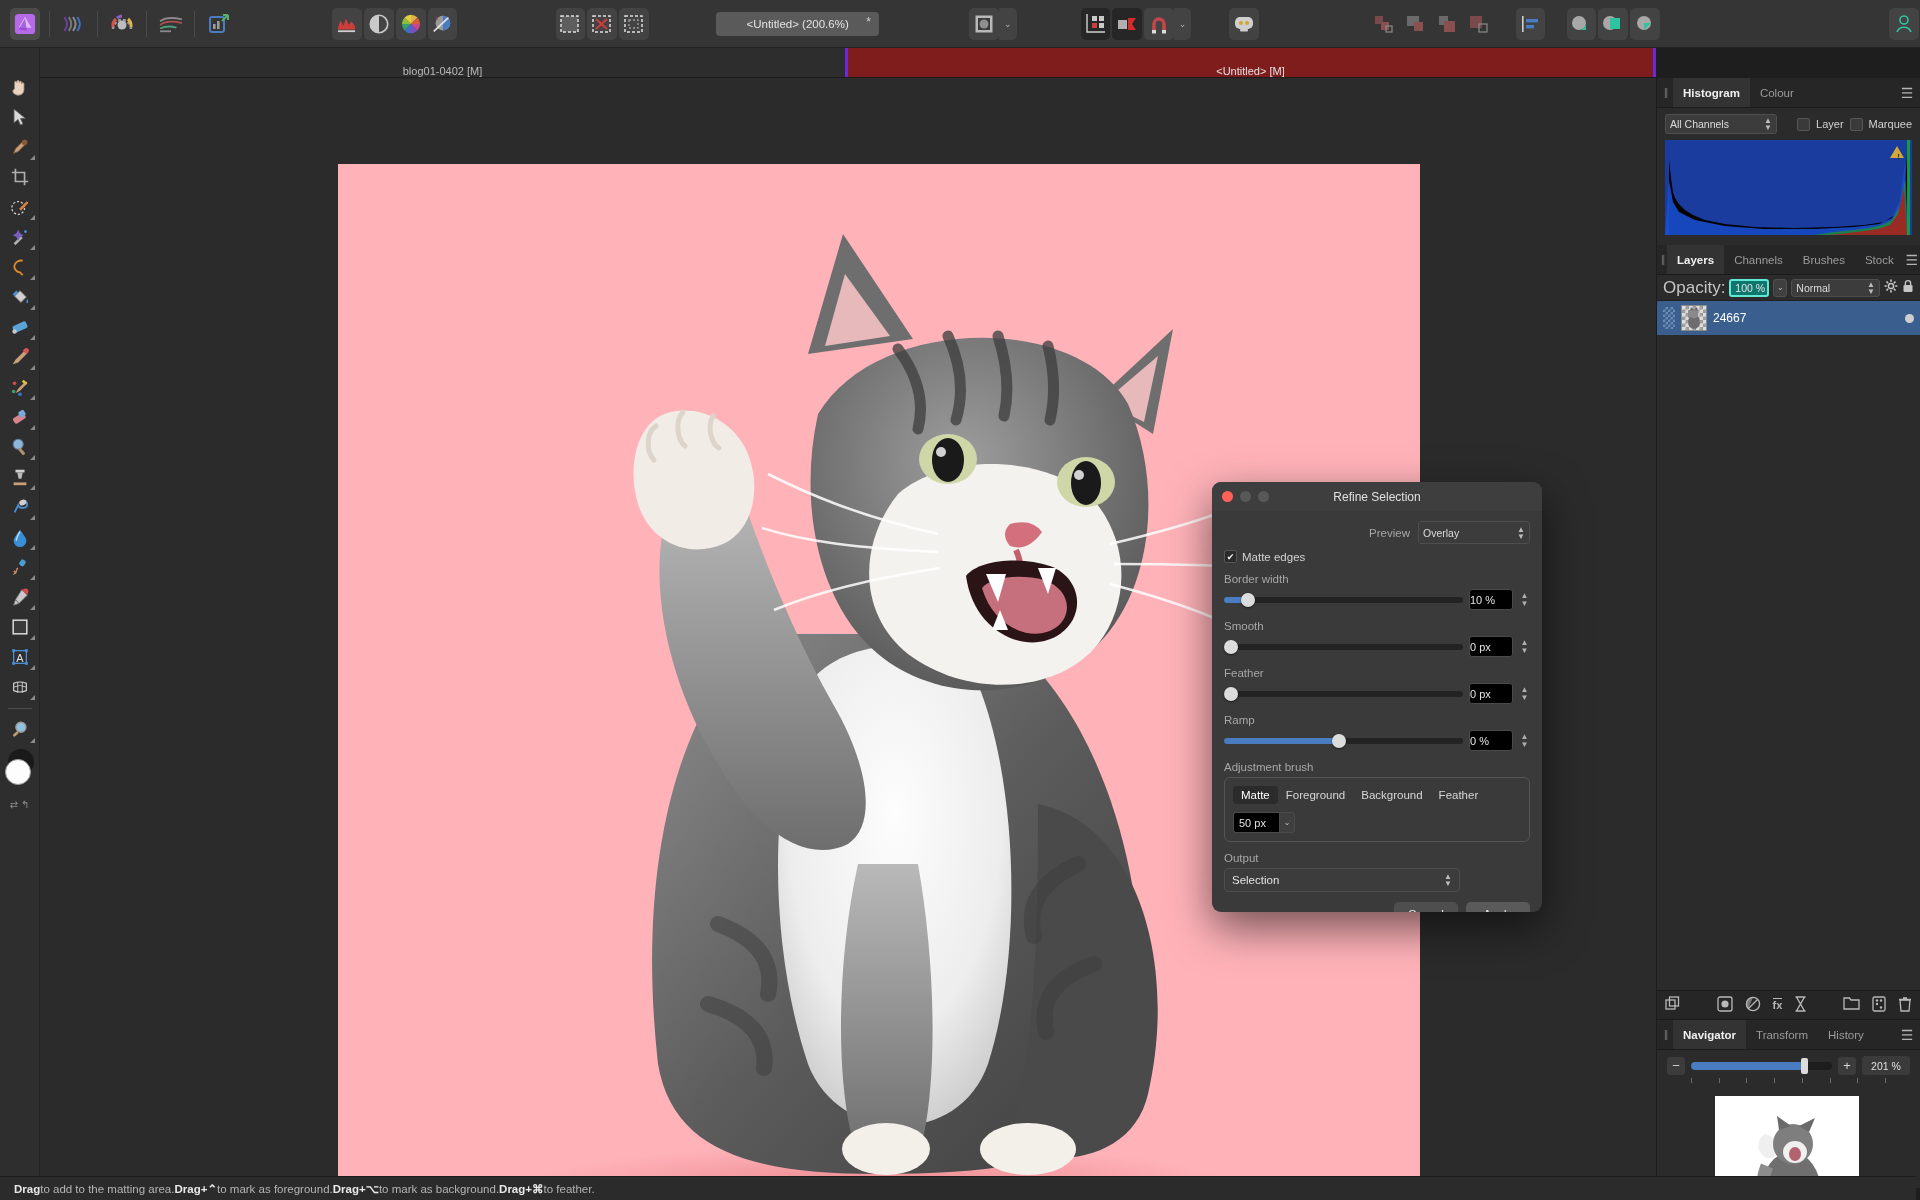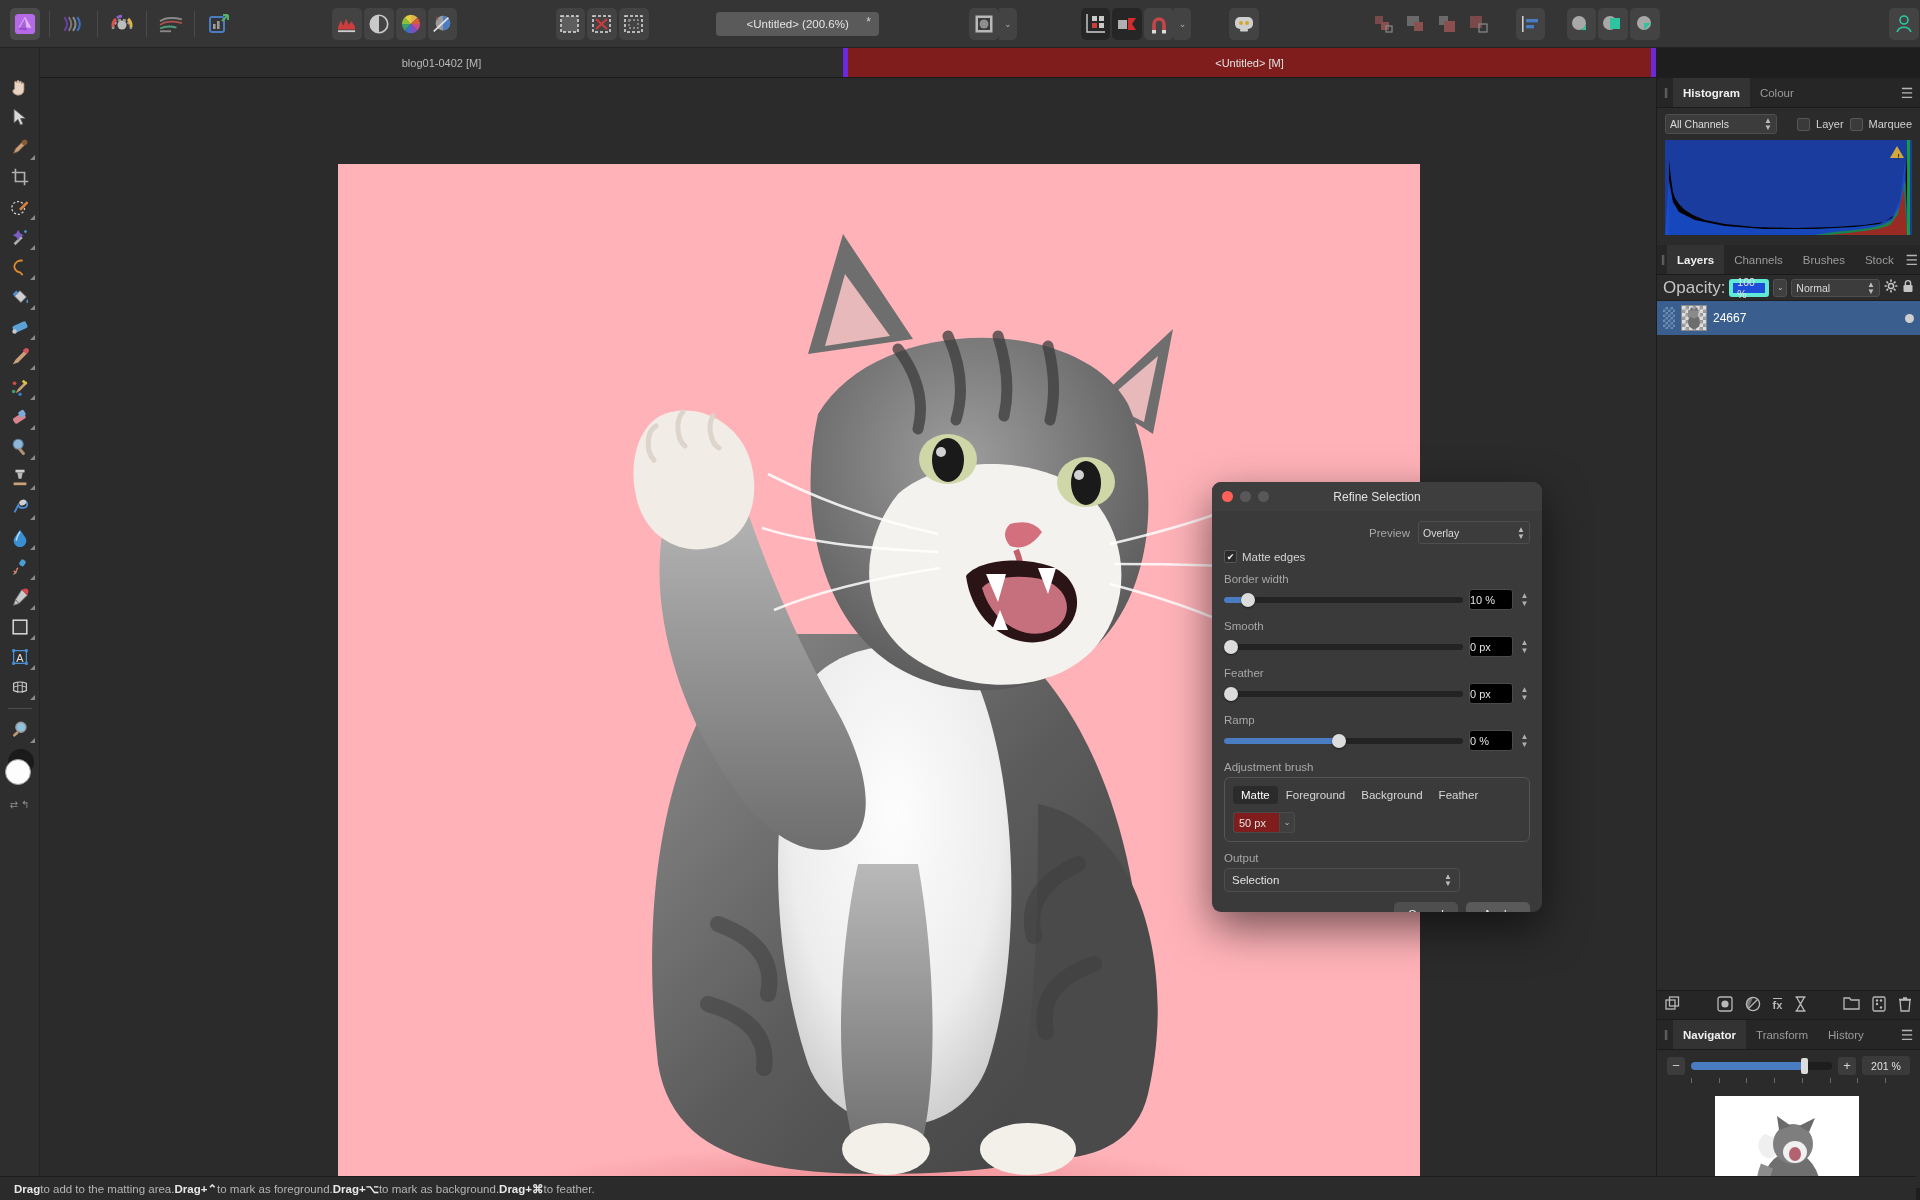--- a/index.html
+++ b/index.html
@@ -66,24 +66,24 @@
   .swatch-back { position:absolute; left:5px; top:0; width: 26px; height:26px; border-radius:50%; background:#1a1a1a; }
   .swatch-front { position:absolute; left:2px; top:10px; width: 26px; height:26px; border-radius:50%; background:#fdfdfd; border:1px solid #9a9a9a;}
 
   
   .tabbar {
     position: absolute; top: 48px; left: 40px; width: 1616px; height: 30px;
     background: #242424; display: flex; align-items: stretch;
     border-bottom: 1px solid #1b1b1b;
   }
   .doctab {
-    flex: 1; display: flex; align-items: center; justify-content: center;
+    flex: 1; display: flex; align-items: flex-end; justify-content: center;
     font-size: 11px; color: #b9b9b9;
     background: #2d2d2d;
-    border-right: 5px solid #6d28d9;
+    border-right: 3px solid #6d28d9;
   }
   .doctab.active { background: #7f1d1d; color: #e2e2e2; }
 
   
   .canvasarea {
     position: absolute; top: 78px; left: 40px;
     width: 1616px; height: 1110px;
     background: #2b2b2b; overflow: hidden;
   }
   .artboard {
@@ -215,21 +215,21 @@
   .numstep { width: 11px; font-size: 8px; line-height: 8px; color:#b0b0b0; text-align:center;}
   .group-box { border: 1px solid #555; border-radius: 6px; padding: 8px; margin-top: 4px; }
   .seg { display: flex; }
   .seg .segbtn {
     padding: 3px 8px; font-size: 11.5px; color: #d6d6d6; border-radius: 4px;
   }
   .seg .segbtn.active { background: #2b2b2b; color: #fff; }
   .brushsize {
     margin-top: 8px; width: 62px; height: 21px; display:flex;
   }
-  .brushsize .v { flex:1; background:#7f1d1d; border:1px solid #4a4a4a; border-right:none;
+  .brushsize .v { flex:1; background:#000000; border:1px solid #4a4a4a; border-right:none;
     border-radius:3px 0 0 3px; display:flex;align-items:center;padding-left:5px; font-size:11px;color:#e2e2e2;}
   .brushsize .c { width:16px; background:#3f3f3f; border:1px solid #4a4a4a; border-radius:0 3px 3px 0;
     display:flex;align-items:center;justify-content:center;font-size:8px;color:#c0c0c0;}
   .outsel {
     height: 24px; background: #3c3c3c; border:1px solid #4e4e4e; border-radius:4px;
     display:flex;align-items:center;padding:0 7px;font-size:11.5px;color:#e2e2e2;
     width: 236px;
   }
   .dlg-btns { display:flex; justify-content:flex-end; gap: 8px; margin-top: 10px; }
   .dlgbtn {
@@ -785,21 +785,21 @@
         <span>Brushes</span>
       </div>
       <div class="ptab">
         <span>Stock</span>
       </div>
       <div class="pmenu">☰</div>
     </div>
 
     <div class="layerbar">
       <span style="font-size:17px;color:#c5c5c5">Opacity:</span>
-      <div style="width:40px;height:18px;background:#1d4ed8;border:4px solid #5eead4;border-radius:3px;display:flex;align-items:center;padding-left:4px;font-size:10.5px;color:#e4e4e4">
+      <div style="width:40px;height:18px;background:#0f766e;border:2px solid #5eead4;border-radius:3px;display:flex;align-items:center;padding-left:4px;font-size:10.5px;color:#e4e4e4">
         <span>100 %</span>
       </div>
       <div style="width:14px;height:18px;background:#3f3f3f;border:1px solid #505050;border-radius:3px;display:flex;align-items:center;justify-content:center;font-size:8px;color:#c0c0c0">⌄</div>
       <div class="select-box" style="flex:1;height:18px">
         <span>Normal</span>
         <span class="stepper">▲<br>▼</span>
       </div>
       <div style="color:#c5c5c5;font-size:13px">
         <svg width="14" height="14" viewBox="0 0 14 14">
             <circle cx="7" cy="7" r="2.6" fill="none" stroke="#c5c5c5" stroke-width="1.5"></circle>

